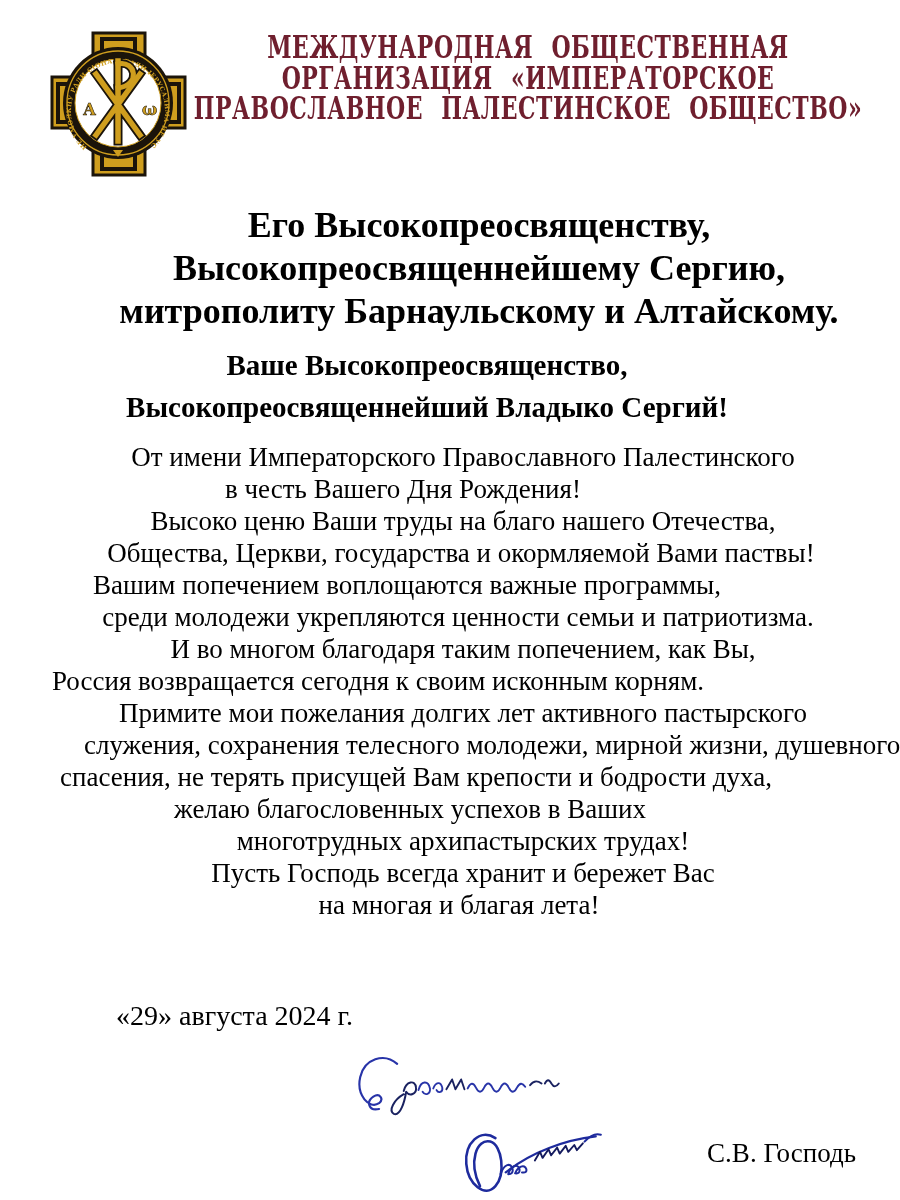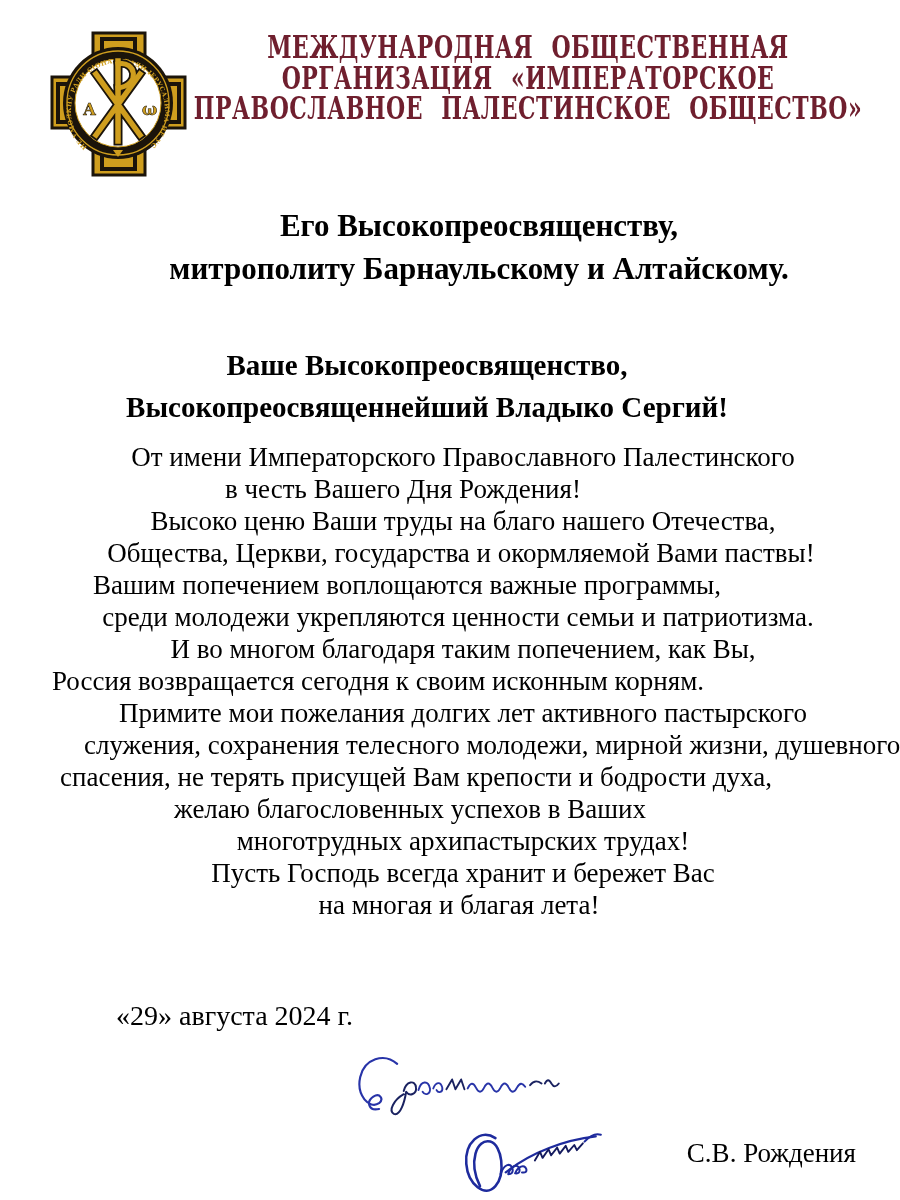--- a/index.html
+++ b/index.html
@@ -7,21 +7,21 @@
         font-family:"Liberation Serif",serif;color:#000;}
   
   .masthead{position:absolute;left:190px;top:32px;width:676px;text-align:center;
             color:#6f1f2e;font-family:"DejaVu Serif",serif;font-weight:bold;
             font-size:22px;line-height:21px;letter-spacing:0.5px;word-spacing:10px;
             transform:scaleY(1.45);transform-origin:top center;white-space:nowrap;}
   
   .logo{position:absolute;left:50px;top:31px;width:137px;height:146px;}
   
   .address{position:absolute;top:204px;left:0;width:900px;padding-left:58px;box-sizing:border-box;
-           text-align:center;font-weight:bold;font-size:31px;line-height:43px;}
+           text-align:center;font-weight:bold;font-size:36px;line-height:43px;}
   .salutation{position:absolute;top:344px;left:0;width:796px;padding-left:58px;box-sizing:border-box;
               text-align:center;font-weight:bold;font-size:29px;line-height:42px;}
   
   .body-block{position:absolute;top:441px;left:0;width:808px;padding-left:58px;box-sizing:border-box;
               text-align:center;font-size:27px;line-height:32px;}
   .body-block > div{white-space:nowrap;}
   .body-block > div:nth-child(1){transform:translateX(30px);}
   .body-block > div:nth-child(2){transform:translateX(-30px);}
   .body-block > div:nth-child(3){transform:translateX(30px);}
   .body-block > div:nth-child(4){transform:translateX(28px);}
@@ -85,20 +85,21 @@
   </svg>
 
   <div class="masthead">
     <div>МЕЖДУНАРОДНАЯ ОБЩЕСТВЕННАЯ</div>
     <div>ОРГАНИЗАЦИЯ «ИМПЕРАТОРСКОЕ</div>
     <div>ПРАВОСЛАВНОЕ ПАЛЕСТИНСКОЕ ОБЩЕСТВО»</div>
   </div>
 
   <div class="address">
     <div>Его Высокопреосвященству,</div>
+    <div>Высокопреосвященнейшему Сергию,</div>
     <div>митрополиту Барнаульскому и Алтайскому.</div>
   </div>
 
   <div class="salutation">
     <div>Ваше Высокопреосвященство,</div>
     <div>Высокопреосвященнейший Владыко Сергий!</div>
   </div>
 
   <div class="body-block">
     <div>От имени Императорского Православного Палестинского</div>
@@ -136,15 +137,15 @@
     <g fill="none" stroke-linecap="round" stroke-linejoin="round">
       <path d="M46 22 C28 10 10 28 12 52 C14 76 34 92 46 78 C58 64 54 30 40 26 C24 22 14 50 28 78" stroke="#1e2b9d" stroke-width="3"></path>
       <path d="M52 64 C56 52 64 50 66 58 Q67 64 61 64 C64 54 72 51 74 58 Q75 64 69 63 C72 55 80 52 82 58 Q83 63 77 62" stroke="#1e2b9d" stroke-width="2.4"></path>
       <path d="M58 62 C88 38 128 24 163 20" stroke="#1e2b9d" stroke-width="2.6"></path>
       <path d="M92 48 L98 38 L101 45 L108 35 L111 42 L118 33 L121 40 L128 31 L131 38 L138 30 L141 36 L148 28" stroke="#141a5e" stroke-width="2.2"></path>
       <path d="M150 26 Q160 15 169 18" stroke="#1e2b9d" stroke-width="2.4"></path>
     </g>
   </svg>
   <span class="sr-only">С уважением</span>
 
-  <div class="footer-right">С.В. Рождения</div>
+  <div class="footer-right">С.В. Господь</div>
 
 </div>
 
 </body></html>

